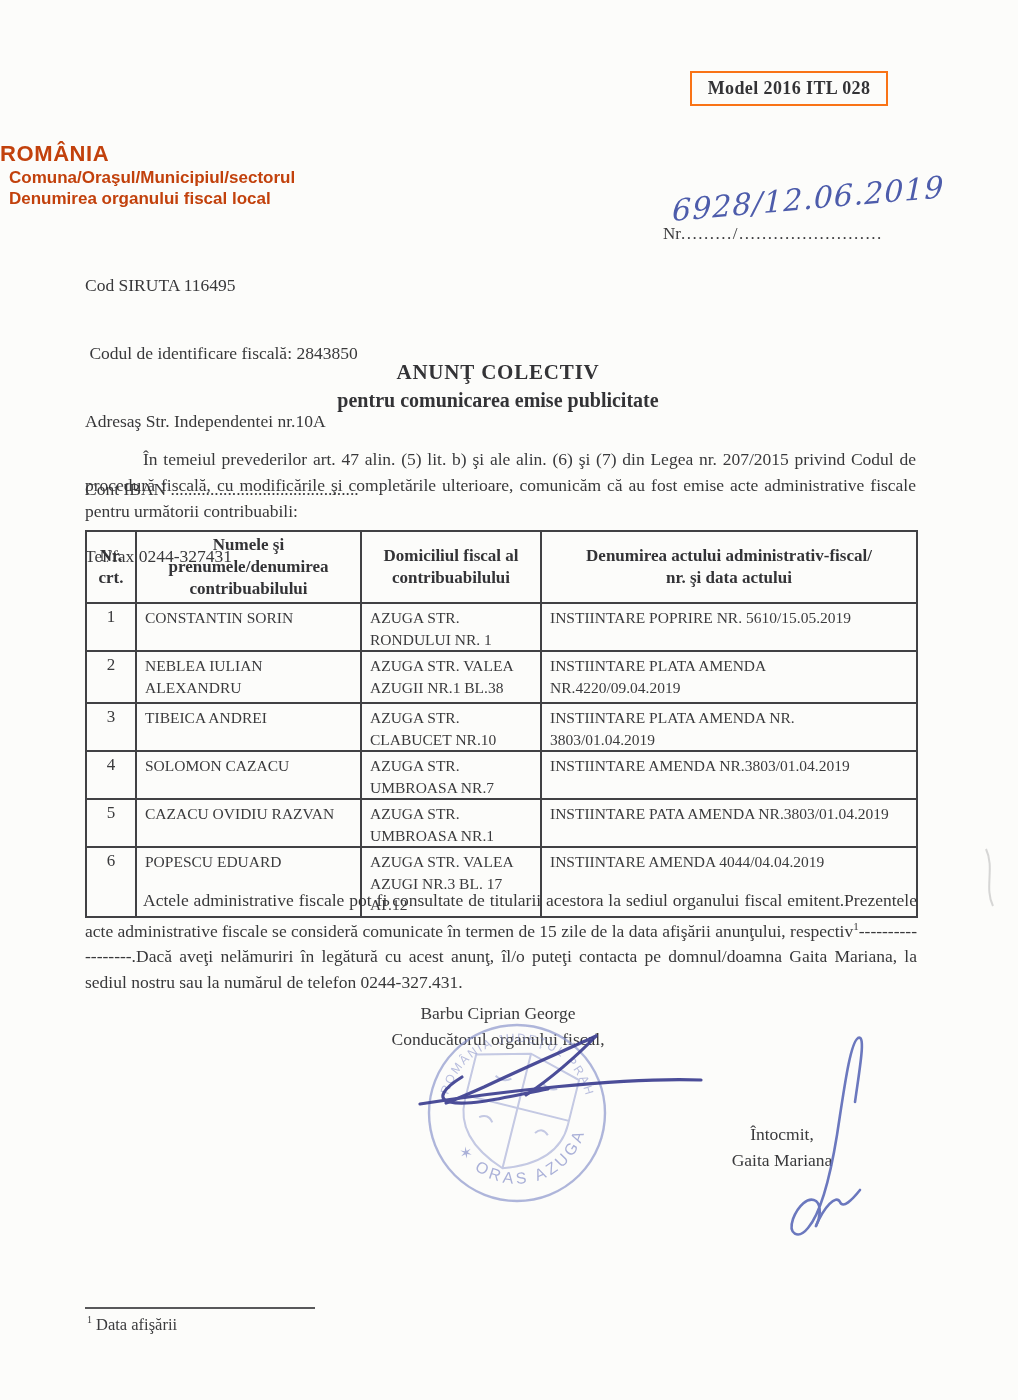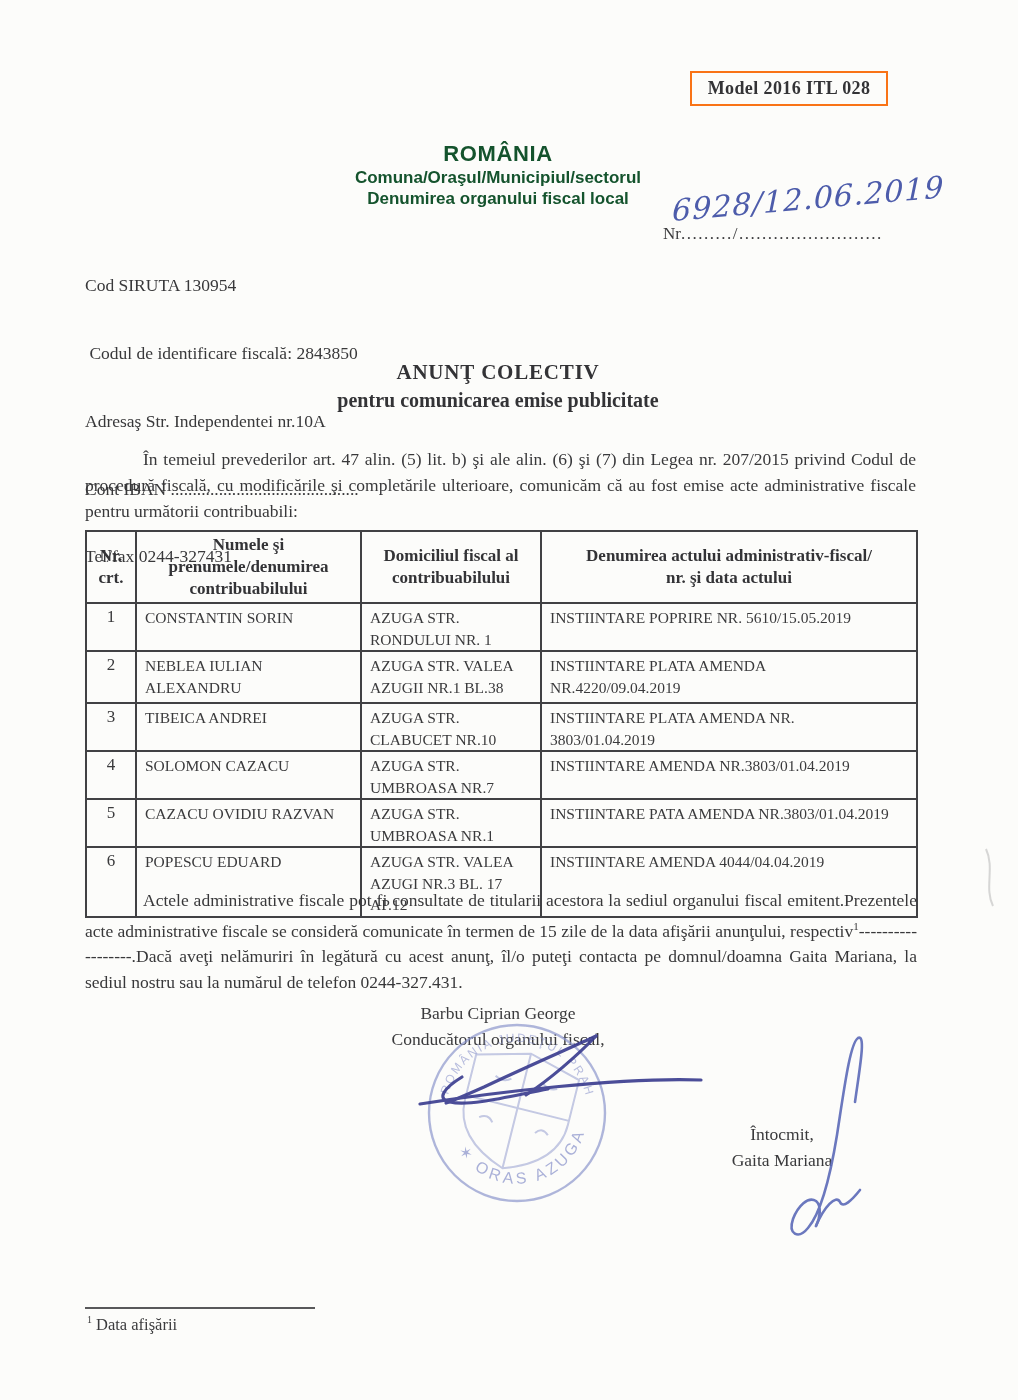--- a/index.html
+++ b/index.html
@@ -10,25 +10,25 @@
     color:#38383a;
     overflow:hidden;
   }
   .model-box {
     position:absolute; left:690px; top:71px; width:194px; height:31px;
     border:2px solid #f97316;
     display:flex; align-items:center; justify-content:center;
     font-weight:bold; font-size:18px; letter-spacing:0.4px; color:#333336;
   }
   .header-block {
-    position:absolute; left:0; top:141px; width:996px; text-align:center;
-    font-family:"Liberation Sans", sans-serif; font-weight:bold; color:#14532d;
+    position:absolute; left:0; top:141px; width:996px; 
+    font-family:"Liberation Sans", sans-serif; font-weight:bold; color:#c2410c;
   }
   .header-country { font-size:22px; letter-spacing:0.6px; }
-  .header-line { font-size:17px; margin-top:1px; }
+  .header-line { font-size:17px; margin-top:1px;padding-left:9px; }
   .info-block { position:absolute; left:85px; top:229px; font-size:17.5px; line-height:22.6px; white-space:pre; }
   .nr-line { position:absolute; left:663px; top:224px; font-size:17px; color:#3c3c3e; white-space:nowrap; }
   .nr-dots { letter-spacing:1.5px; }
   .handwriting {
     position:absolute; left:672px; top:193px; width:260px;
     font-family:"DejaVu Serif", serif; font-style:italic;
     font-size:30px; color:#4d5cab; letter-spacing:1px;
     transform:rotate(-5deg) skewX(-6deg); transform-origin:left bottom;
   }
   .doc-title { position:absolute; left:0; top:360px; width:996px; text-align:center;
@@ -73,21 +73,21 @@
     <span>Model 2016 ITL 028</span>
   </div>
 
   <div class="header-block">
     <div class="header-country">ROMÂNIA</div>
     <div class="header-line">Comuna/Oraşul/Municipiul/sectorul</div>
     <div class="header-line">Denumirea organului fiscal local</div>
   </div>
 
   <div class="info-block">
-    <div>Cod SIRUTA 130954</div>
+    <div>Cod SIRUTA 116495</div>
     <div> Codul de identificare fiscală: 2843850</div>
     <div>Adresaş Str. Independentei nr.10A</div>
     <div>Cont IBAN ...........................................</div>
     <div>Tel/fax 0244-327431</div>
   </div>
 
   <div class="nr-line">
     <span>Nr</span><span class="nr-dots">........./.........................</span>
   </div>
   <div class="handwriting">6928/12.06.2019</div>

